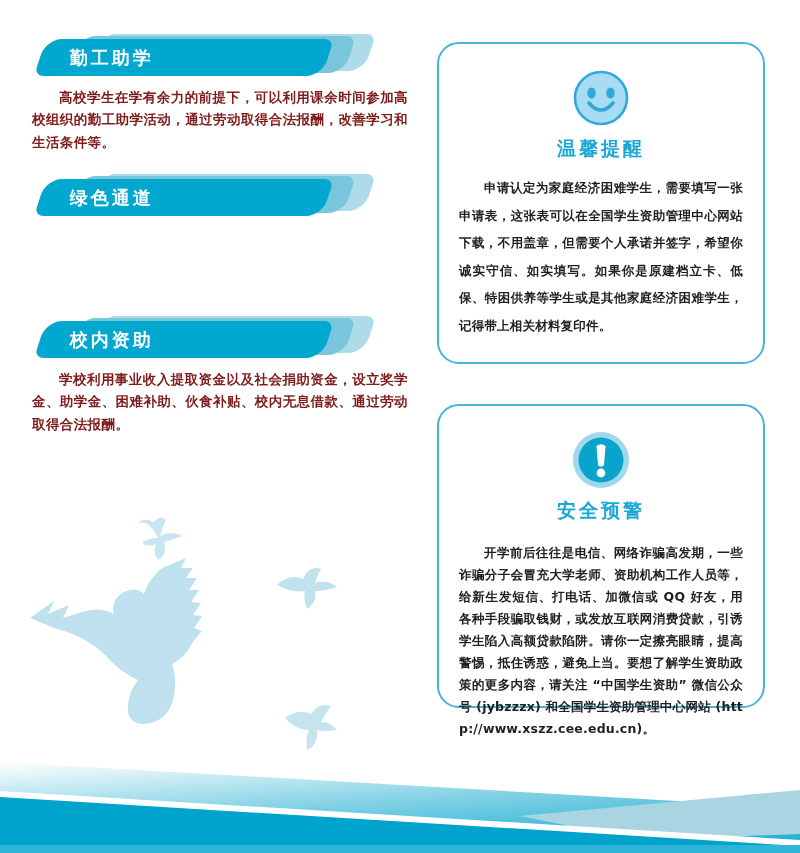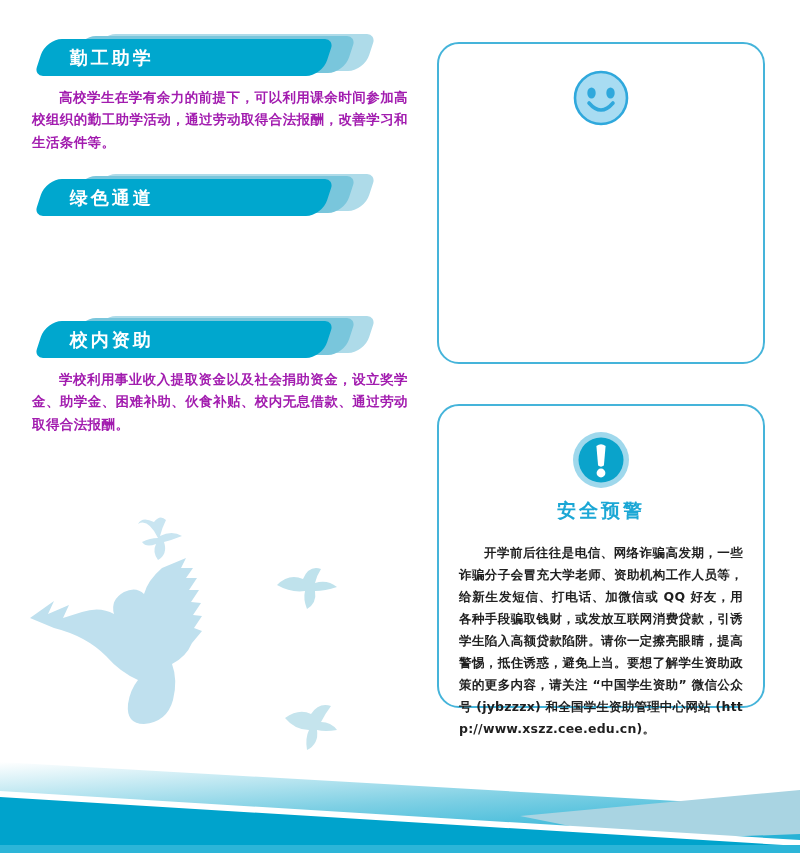--- a/index.html
+++ b/index.html
@@ -39,21 +39,21 @@
     color: #ffffff;
     font-size: 18px;
     font-weight: 700;
     letter-spacing: 3px;
     white-space: nowrap;
   }
   .section-body {
     margin-top: 8px;
     font-size: 13.5px;
     font-weight: 700;
-    color: #a21caf;
+    color: #7f1d1d;
     line-height: 1.66;
     letter-spacing: 0.4px;
     text-indent: 2em;
     text-align: justify;
   }
 
   
   .callout {
     position: absolute;
     left: 437px;
@@ -157,20 +157,22 @@
   <p class="section-body">学校利用事业收入提取资金以及社会捐助资金，设立奖学金、助学金、困难补助、伙食补贴、校内无息借款、通过劳动取得合法报酬。</p>
 </div>
 
 <div class="callout" id="callout-1">
   <svg class="callout-icon" width="60" height="60" viewBox="-30 -30 60 60">
     <circle cx="0" cy="0" r="26" fill="#a8dcf2" stroke="#2fa8dc" stroke-width="2.6"></circle>
     <ellipse cx="-9.5" cy="-5" rx="4.2" ry="5.6" fill="#2fa8dc"></ellipse>
     <ellipse cx="9.5" cy="-5" rx="4.2" ry="5.6" fill="#2fa8dc"></ellipse>
     <path d="M-12,5 Q0,19 12,5" fill="none" stroke="#2fa8dc" stroke-width="3.6" stroke-linecap="round"></path>
   </svg>
+  <div class="callout-title">温馨提醒</div>
+  <p class="callout-body">申请认定为家庭经济困难学生，需要填写一张申请表，这张表可以在全国学生资助管理中心网站下载，不用盖章，但需要个人承诺并签字，希望你诚实守信、如实填写。如果你是原建档立卡、低保、特困供养等学生或是其他家庭经济困难学生，记得带上相关材料复印件。</p>
 </div>
 
 <div class="callout" id="callout-2">
   <svg class="callout-icon" width="60" height="60" viewBox="-30 -30 60 60">
     <circle cx="0" cy="0" r="28" fill="#9fd8ec"></circle>
     <circle cx="0" cy="0" r="22.5" fill="#0aa3cb"></circle>
     <path d="M-4.6,-14 Q0,-17.4 4.6,-14 L2.9,5.5 Q0,7.8 -2.9,5.5 Z" fill="#ffffff"></path>
     <circle cx="0" cy="13" r="4.4" fill="#ffffff"></circle>
   </svg>
   <div class="callout-title">安全预警</div>

